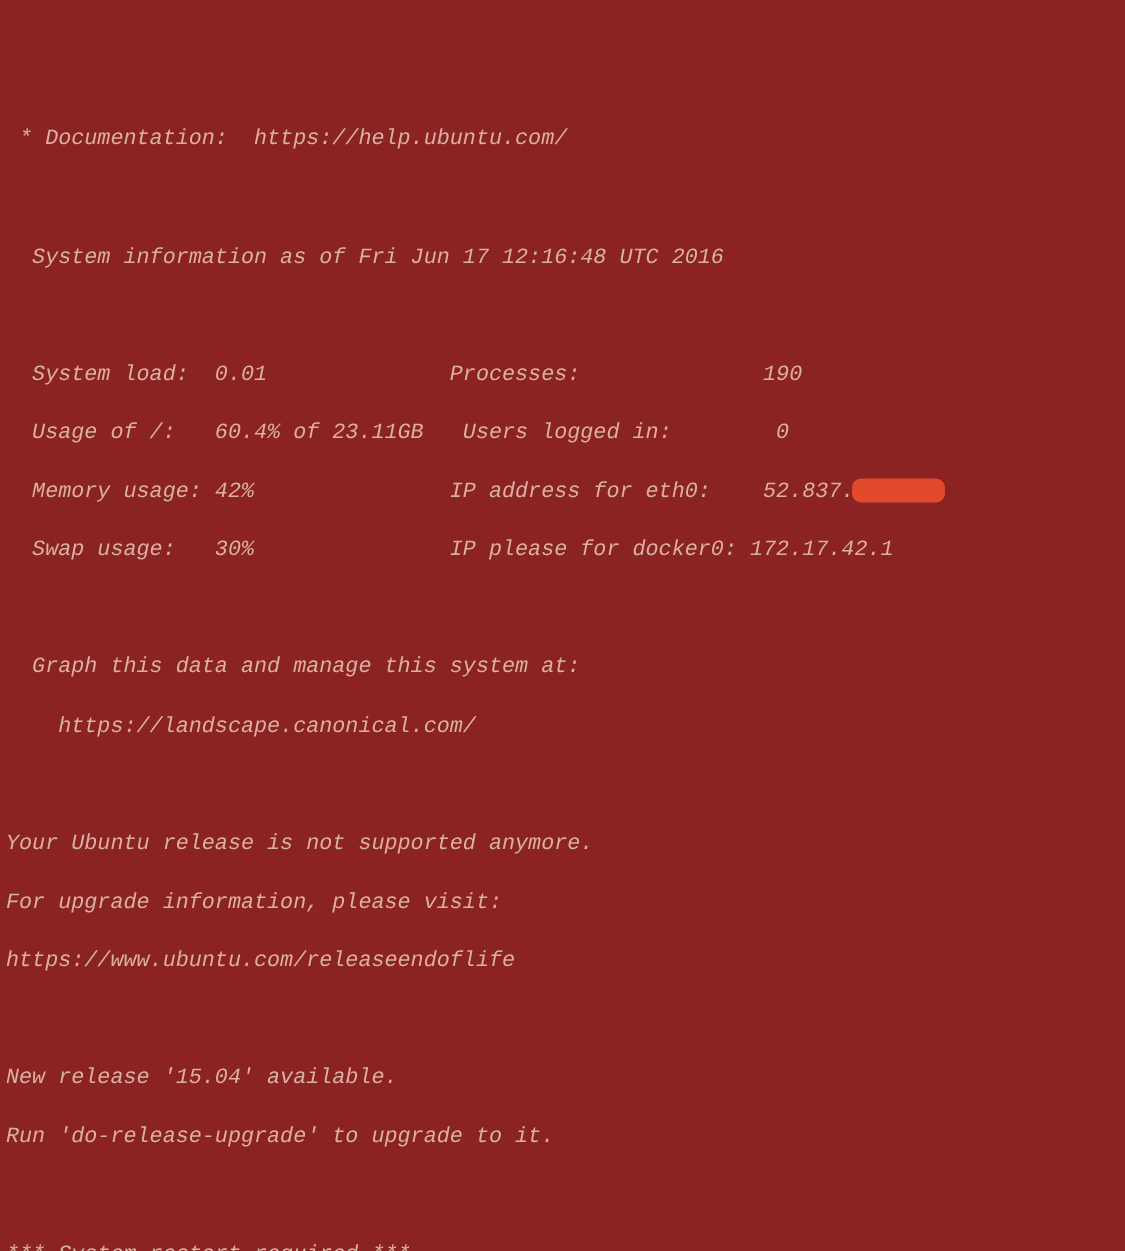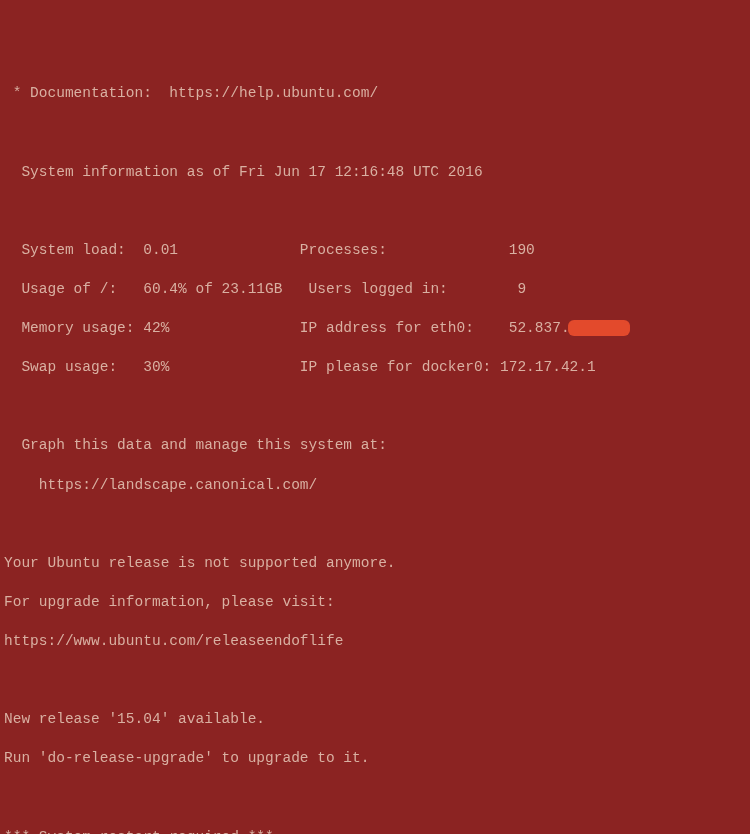--- a/index.html
+++ b/index.html
@@ -8,21 +8,21 @@
       color: #d9b0a2;
       font-family: Menlo, Monaco, "Courier New", monospace;
       font-size: 14.5px;
       line-height: 1.35;
       padding: 6px 4px;
       width: 750px;
       height: 834px;
       overflow: hidden;
       white-space: pre;
     }
-    .line { display: block; }
+    .line { display: block; font-style: italic; }
     .redact {
       display: inline-block;
       width: 62px;
       height: 12px;
       background: #e34a2c;
       border-radius: 6px;
       vertical-align: middle;
       margin-left: -2px;
       box-shadow: 0 -2px 0 #e34a2c, 0 2px 0 #e34a2c;
     }
@@ -30,21 +30,21 @@
 </head>
 <body>
 
 
 
 <span class="line"> * Documentation:  https://help.ubuntu.com/</span>
 <span class="line"> </span>
 <span class="line">  System information as of Fri Jun 17 12:16:48 UTC 2016</span>
 <span class="line"> </span>
 <span class="line"><span>  System load:  0.01</span>              <span>Processes:              190</span></span>
-<span class="line"><span>  Usage of /:   60.4% of 23.11GB</span>   <span>Users logged in:        9</span></span>
+<span class="line"><span>  Usage of /:   60.4% of 23.11GB</span>   <span>Users logged in:        0</span></span>
 <span class="line"><span>  Memory usage: 42%</span>               <span>IP address for eth0:    52.837.</span><span class="redact"></span></span>
 <span class="line"><span>  Swap usage:   30%</span>               <span>IP please for docker0: 172.17.42.1</span></span>
 <span class="line"> </span>
 <span class="line">  Graph this data and manage this system at:</span>
 <span class="line">    https://landscape.canonical.com/</span>
 <span class="line"> </span>
 <span class="line">Your Ubuntu release is not supported anymore.</span>
 <span class="line">For upgrade information, please visit:</span>
 <span class="line">https://www.ubuntu.com/releaseendoflife</span>
 <span class="line"> </span>

